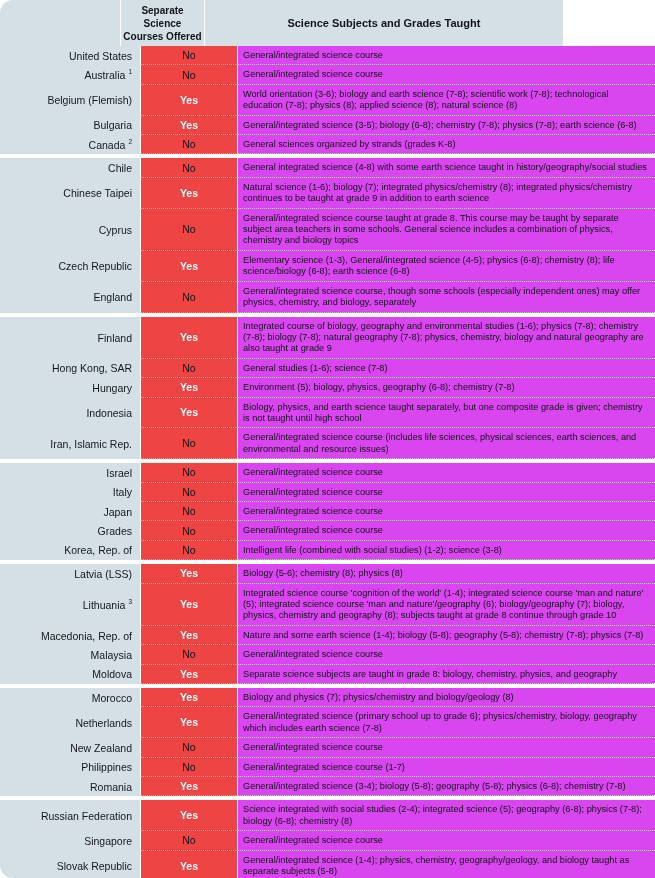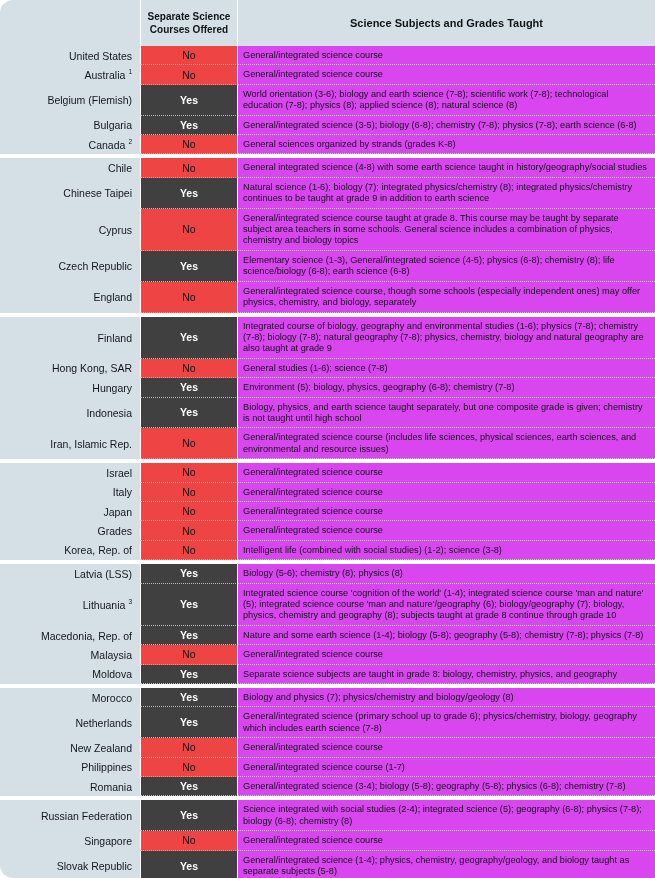--- a/index.html
+++ b/index.html
@@ -23,21 +23,21 @@
   }
 
   
   .col-country { width: 140px; }
   .col-sep     { width: 98px;  }
   .col-desc    { width: 417px; }
 
   
   .thead {
     display: flex;
-    width: 655px;
+    width: 563px;
     height: 46px;
     background: #d4e0e6;
     border-top-left-radius: 9px;
     border-top-right-radius: 0px;
     overflow: hidden;
   }
   .thead .th {
     box-sizing: border-box;
     display: flex;
     align-items: center;
@@ -108,21 +108,21 @@
     border-left: 1px solid #ffffff;
     border-right: 1px solid #ffffff;
     border-bottom: 1px dotted #b9bcbe;
   }
   .c-sep.no {
     background: #ef4444;
     color: #111418;
     font-weight: normal;
   }
   .c-sep.yes {
-    background: #404040;
+    background: #ef4444;
     color: #ffffff;
     font-weight: bold;
   }
 
   
   .c-desc {
     background: #d946ef;
     color: #111418;
     font-size: 9.2px;
     line-height: 11.4px;

